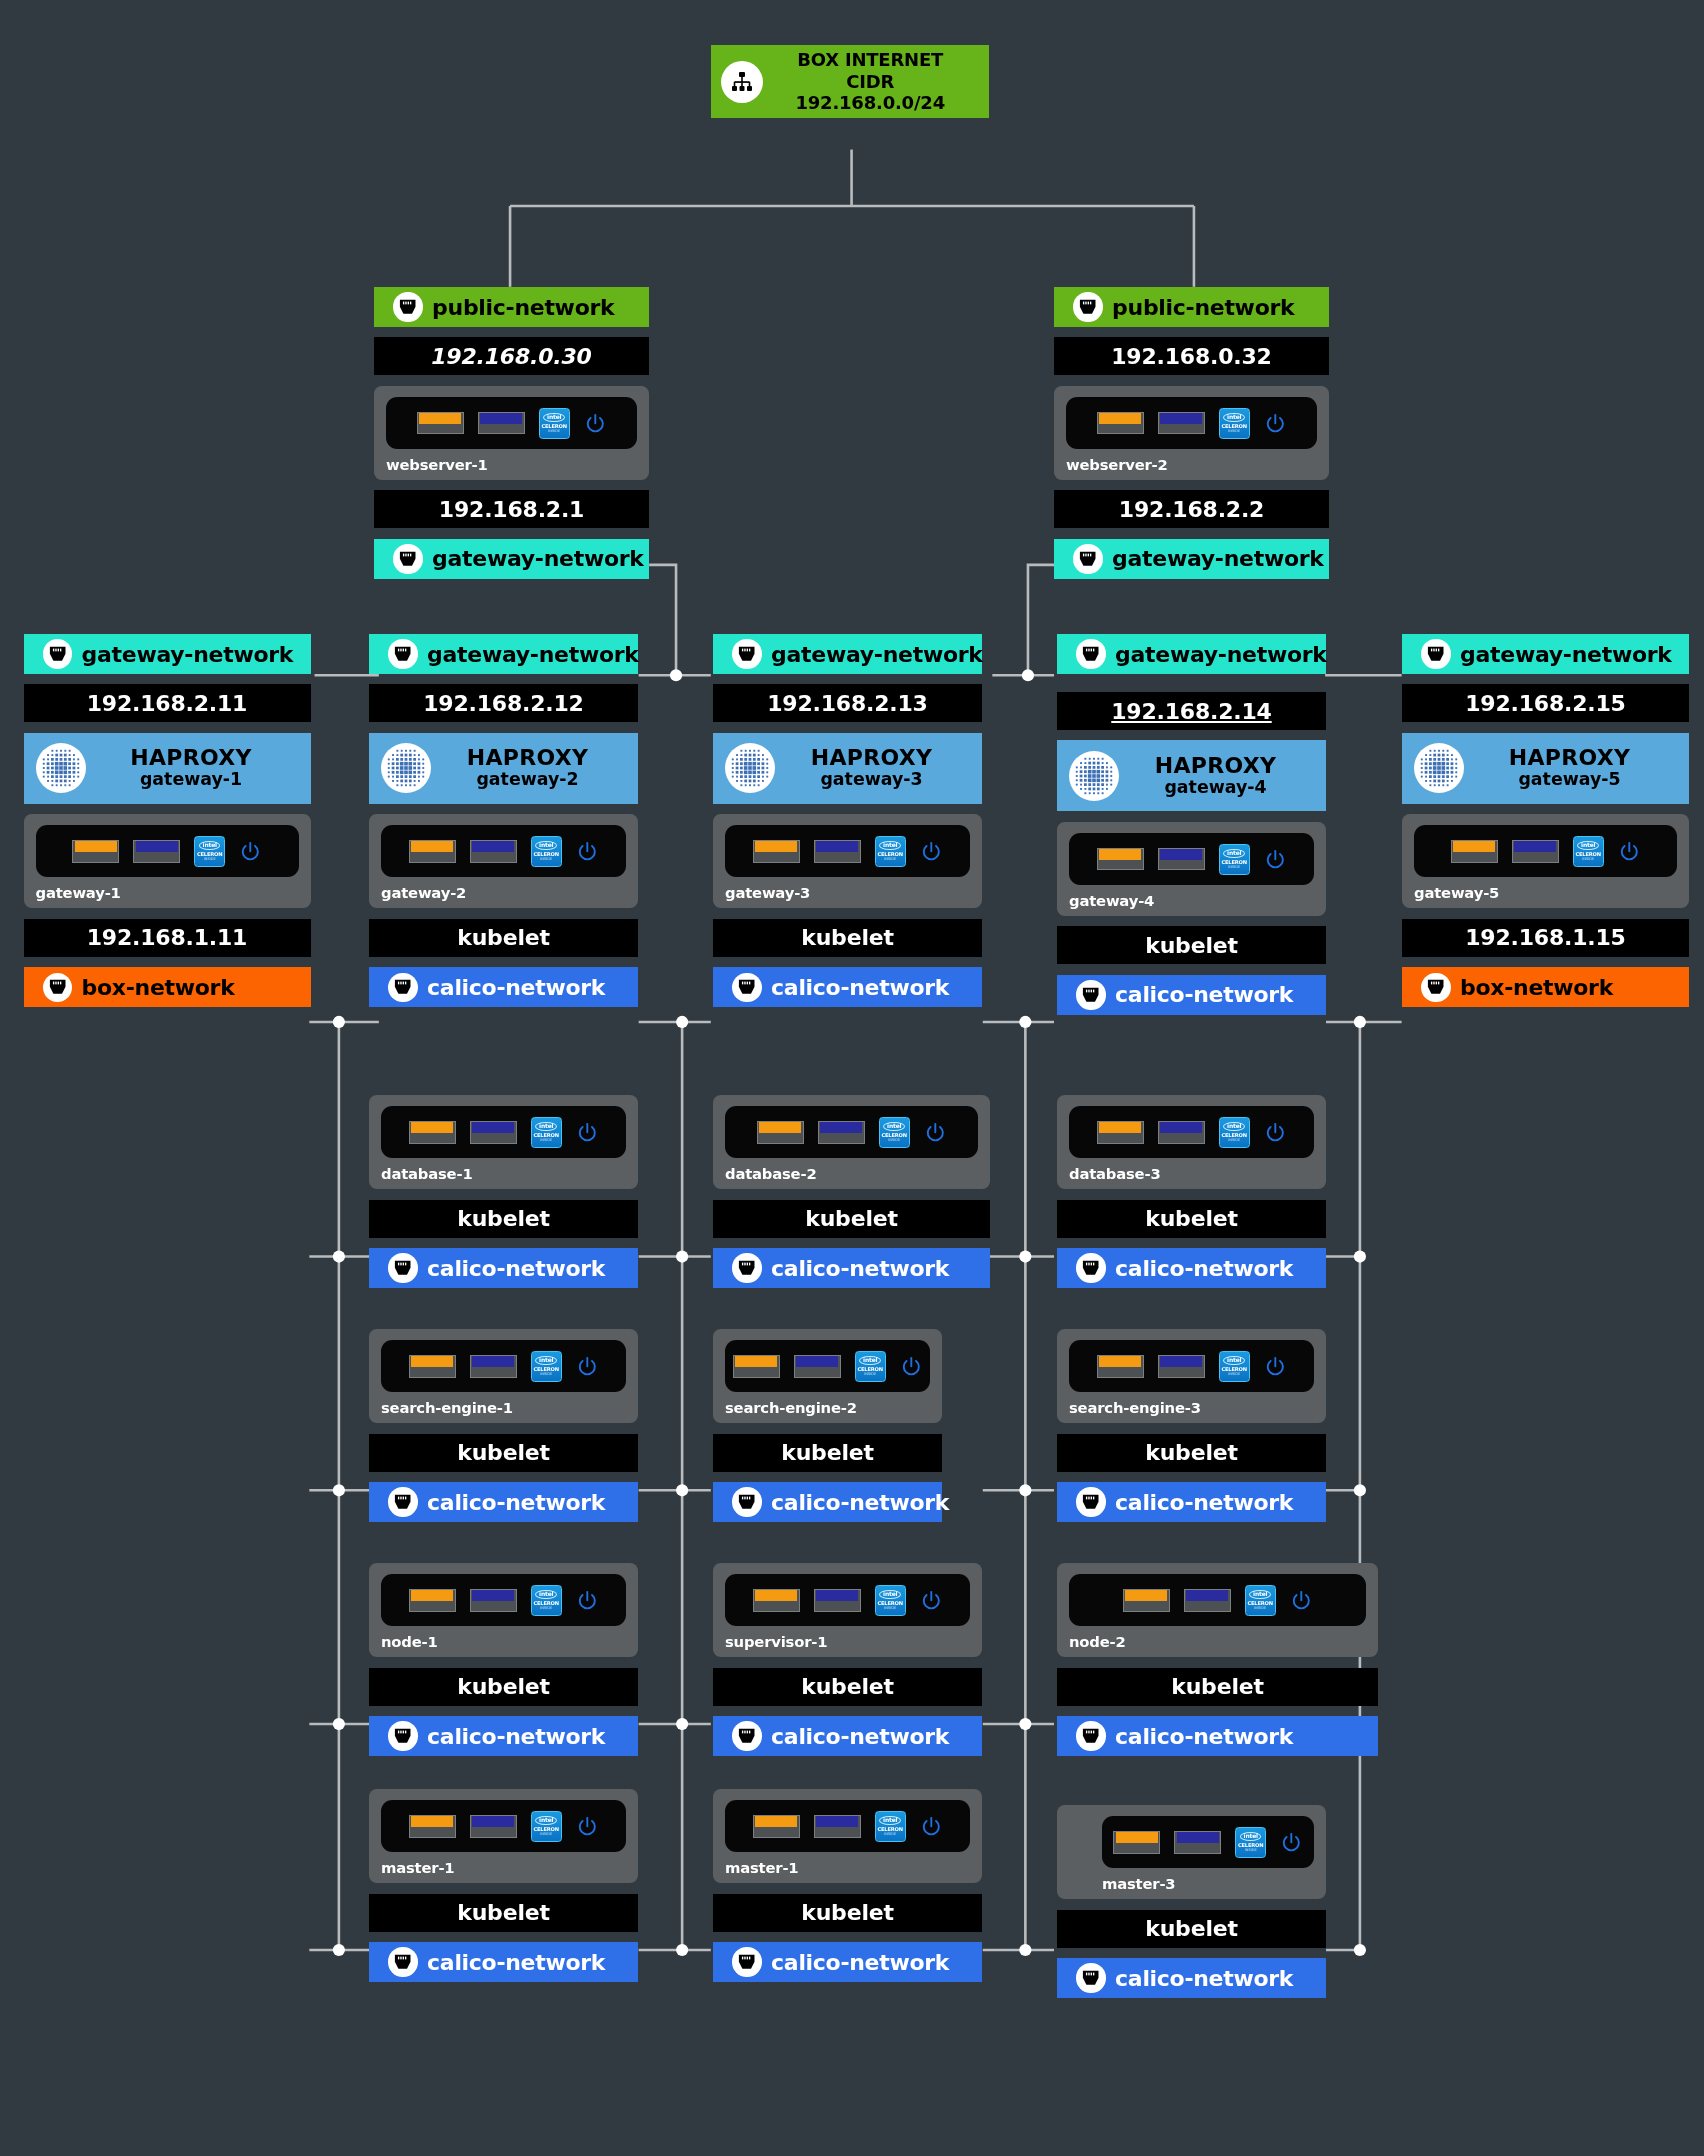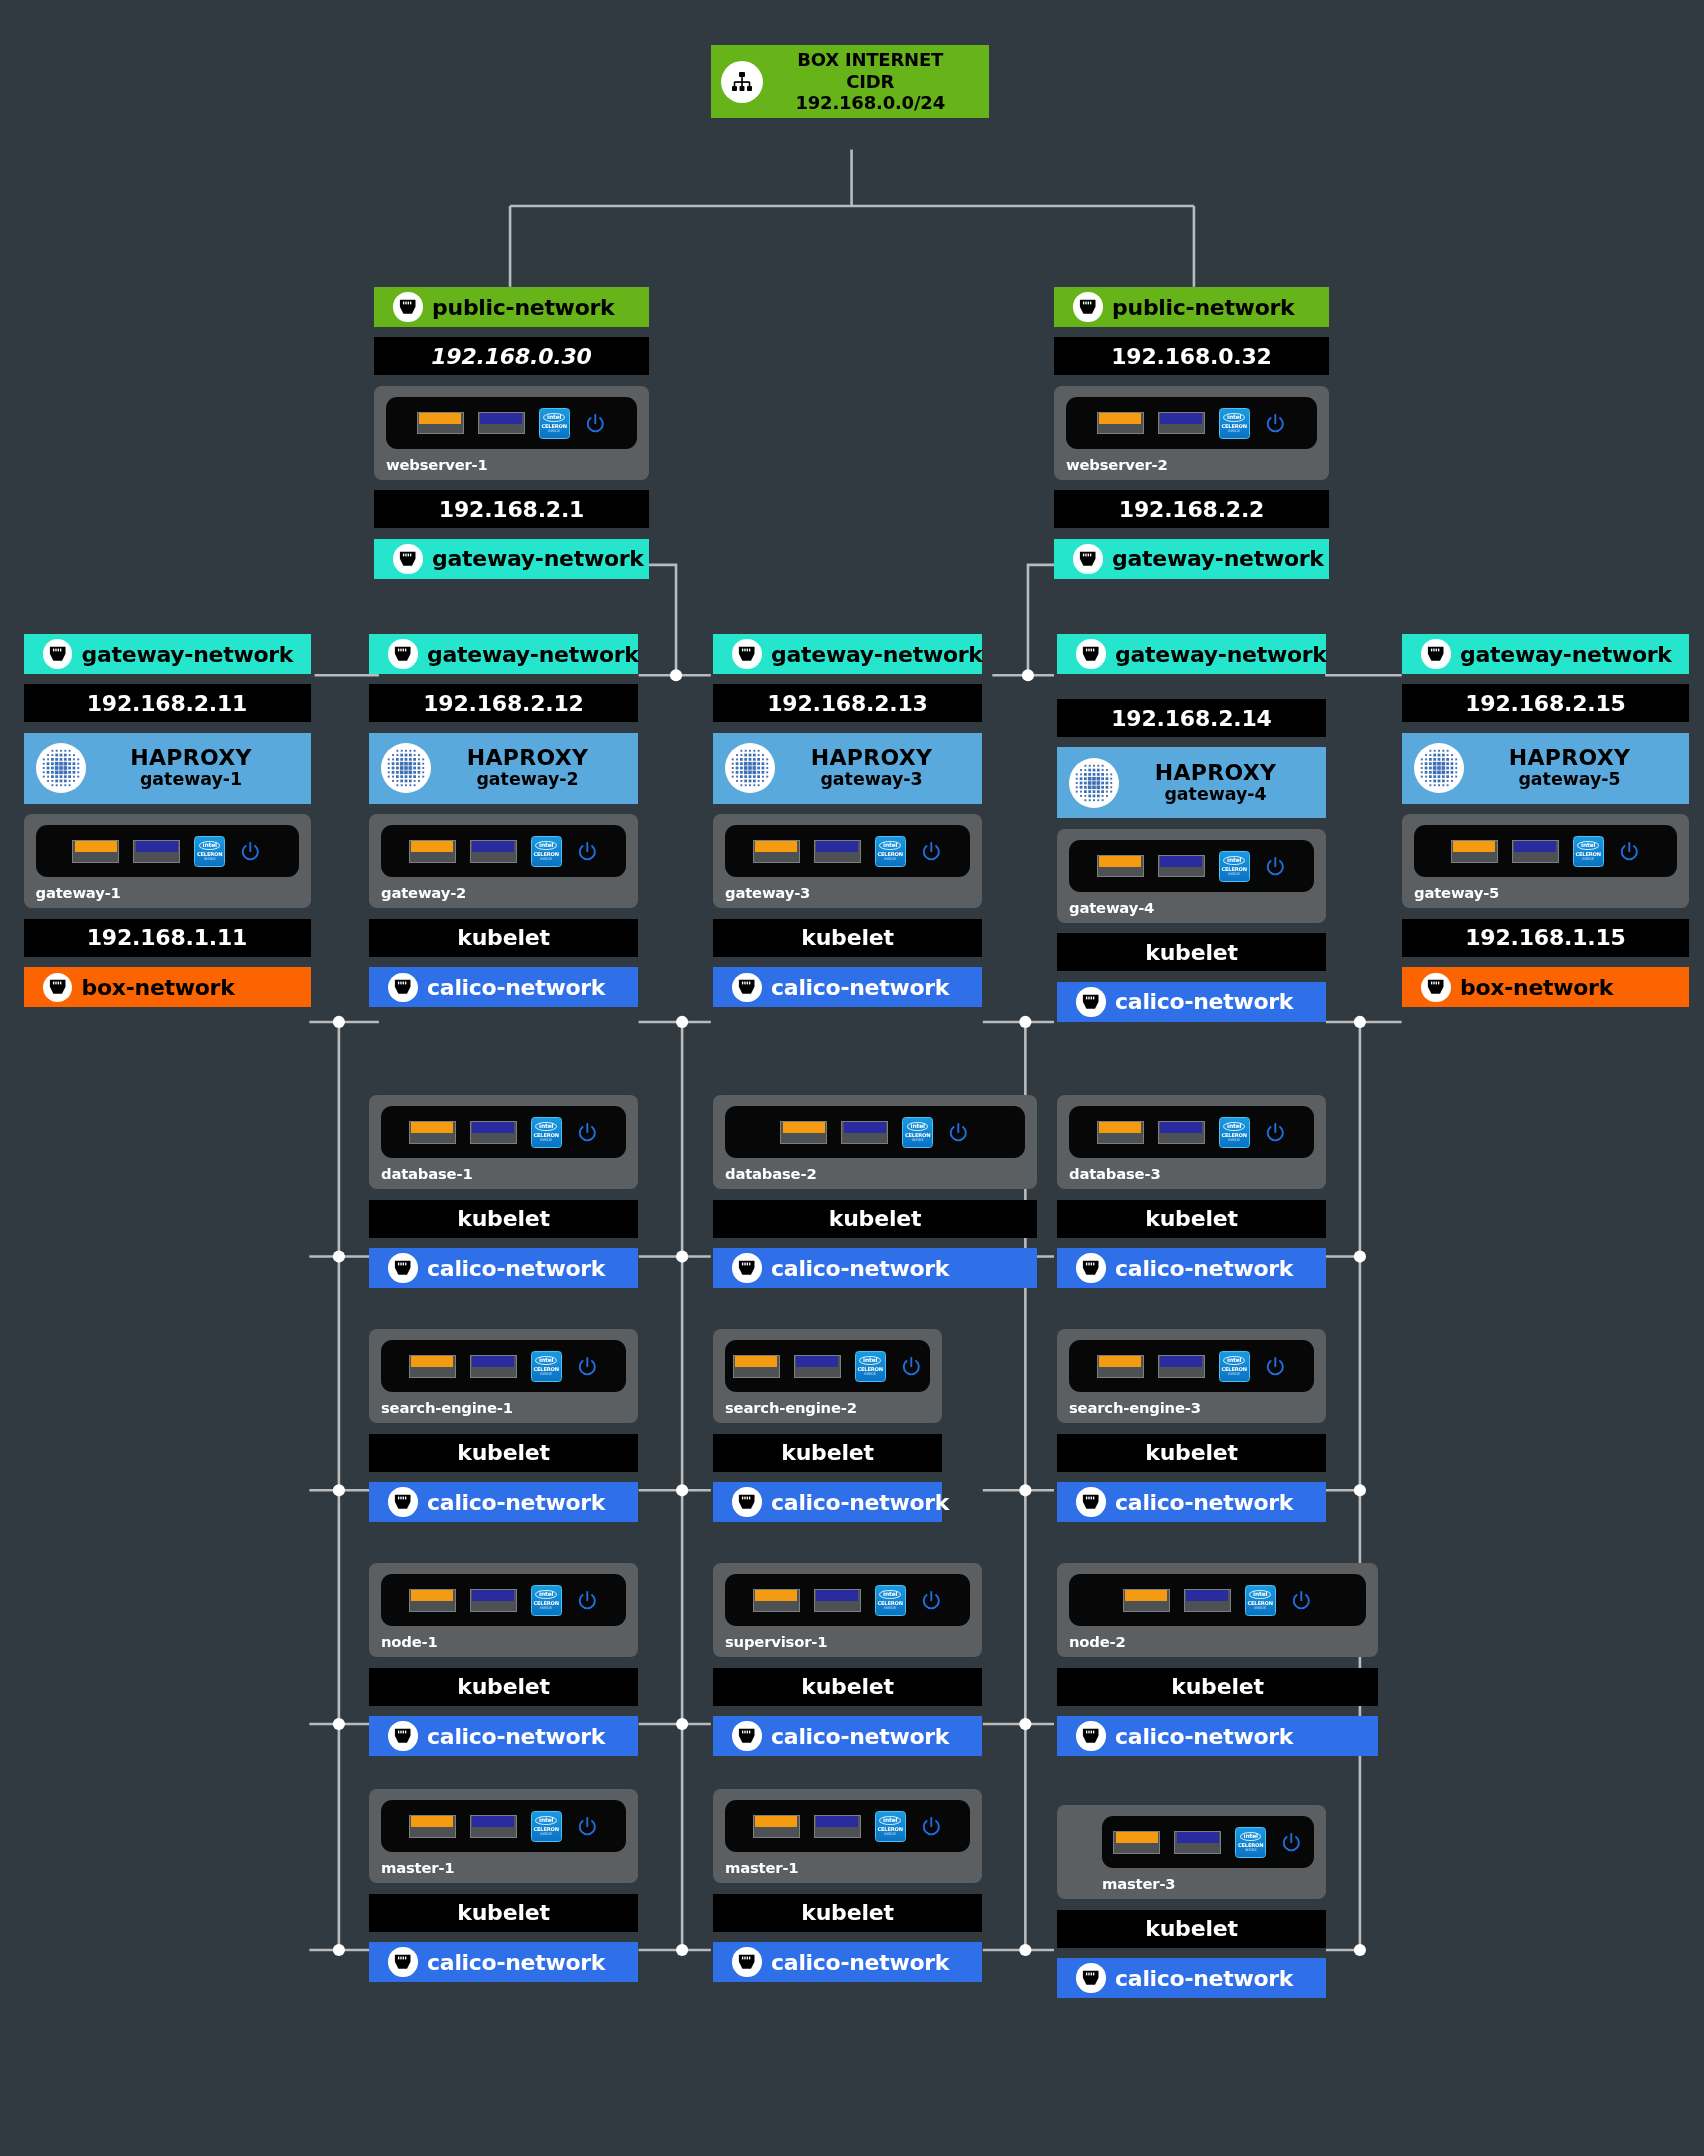--- a/index.html
+++ b/index.html
@@ -719,21 +719,21 @@
               <g fill="#fff">
                 <rect x="4.5" y="3" width="1.6" height="3.2"></rect>
                 <rect x="7.2" y="3" width="1.6" height="3.2"></rect>
                 <rect x="9.9" y="3" width="1.6" height="3.2"></rect>
                 <rect x="12.6" y="3" width="1.6" height="3.2"></rect>
               </g>
             </svg>
           </span>
           <span class="lbl">gateway-network</span>
         </div>
-        <div class="strip" style="margin-top:25px;">192.168.2.14</div>
+        <div class="strip" style="margin-top:18px;text-decoration:underline;">192.168.2.14</div>
         <div class="haproxy" style="margin-top:10.4px;">
           <span class="hap-logo"><svg width="50" height="50" viewBox="0 0 58 58">
               <rect x="17.9" y="7.9" width="2.2" height="2.2" fill="#3d6fb4"></rect>
               <rect x="22.9" y="7.9" width="2.2" height="2.2" fill="#3d6fb4"></rect>
               <rect x="27.9" y="7.9" width="2.2" height="2.2" fill="#3d6fb4"></rect>
               <rect x="32.9" y="7.9" width="2.2" height="2.2" fill="#3d6fb4"></rect>
               <rect x="37.9" y="7.9" width="2.2" height="2.2" fill="#3d6fb4"></rect>
               <rect x="12.9" y="12.9" width="2.2" height="2.2" fill="#3d6fb4"></rect>
               <rect x="17.9" y="12.9" width="2.2" height="2.2" fill="#3d6fb4"></rect>
               <rect x="22.4" y="12.4" width="3.2" height="3.2" fill="#3d6fb4"></rect>
@@ -1002,21 +1002,21 @@
                 <rect x="4.5" y="3" width="1.6" height="3.2"></rect>
                 <rect x="7.2" y="3" width="1.6" height="3.2"></rect>
                 <rect x="9.9" y="3" width="1.6" height="3.2"></rect>
                 <rect x="12.6" y="3" width="1.6" height="3.2"></rect>
               </g>
             </svg>
           </span>
           <span class="lbl">calico-network</span>
         </div>
       </div>
-      <div class="abs" style="left:713px; top:1095px; width:324px;">
+      <div class="abs" style="left:713px; top:1095px; width:277px;">
         <div class="machine" style="margin-top:0px;">
           <div class="machine-face">
             <span class="led orange">
               <i></i>
             </span>
             <span class="led blue">
               <i></i>
             </span>
             <span class="chip">
               <span class="oval">intel</span>

